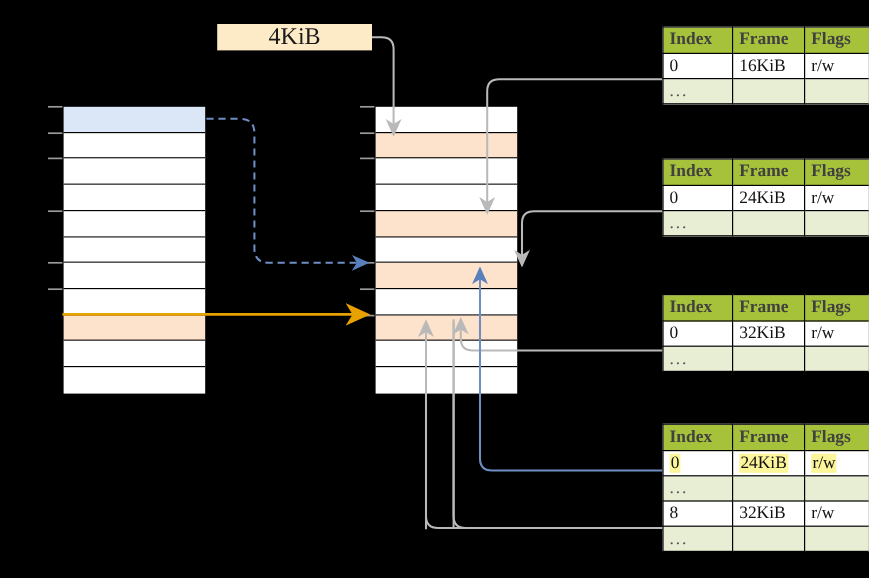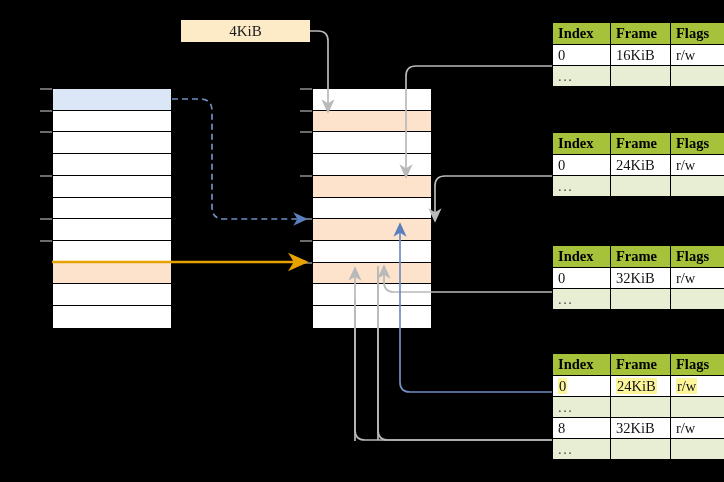--- a/index.html
+++ b/index.html
@@ -22,37 +22,37 @@
   }
   .cell:last-child{border-bottom:none;}
   .cell.blue{background:#dbe7f7;}
   .cell.peach{background:#fde2cc;}
 
   
   .tag{
     position:absolute;
     background:#fdeac7;
     color:#1a1a1a;
-    font-size:15px;
+    font-size:20px;
     line-height:22px;
     text-align:center;
     white-space:nowrap;
   }
 
   
   .ptable{
     position:absolute;
     border-collapse:collapse;
     border:1.4px solid #97b42c;
     background:#ffffff;
     table-layout:fixed;
   }
   .ptable th{
     background:#a6c23a;
-    color:#000000;
+    color:#404040;
     font-weight:bold;
     font-size:14.5px;
     text-align:left;
     padding:2px 5px;
     border:1.2px solid #000000;
     height:21px;
     box-sizing:border-box;
   }
   .ptable td{
     background:#ffffff;

